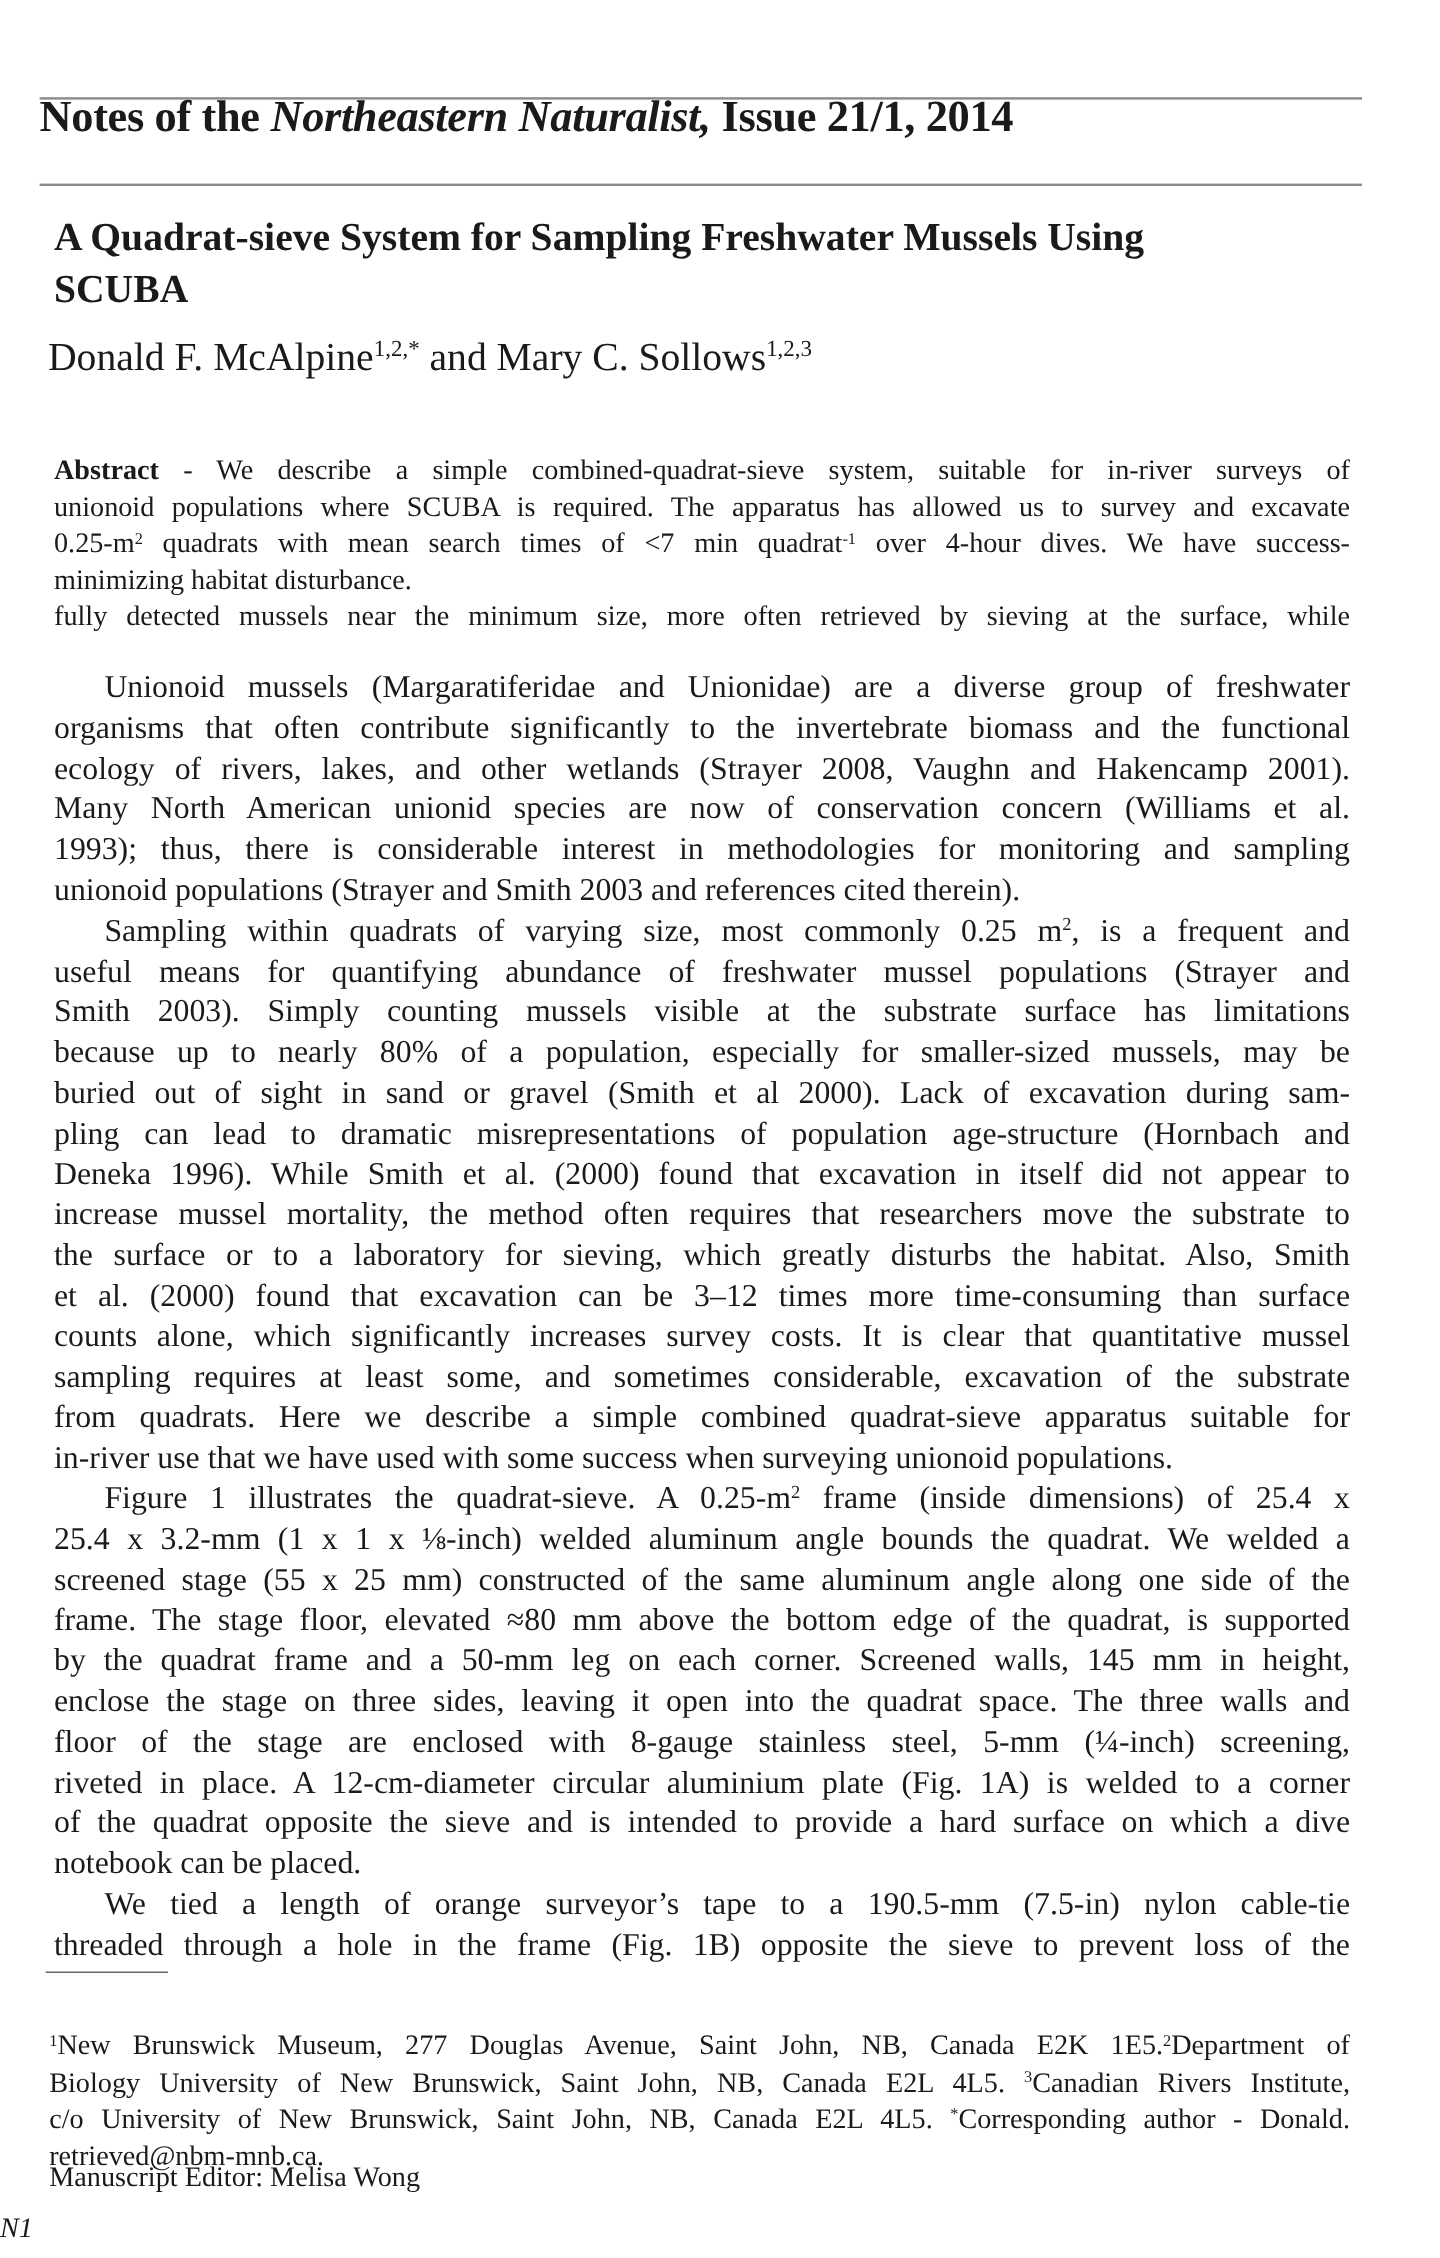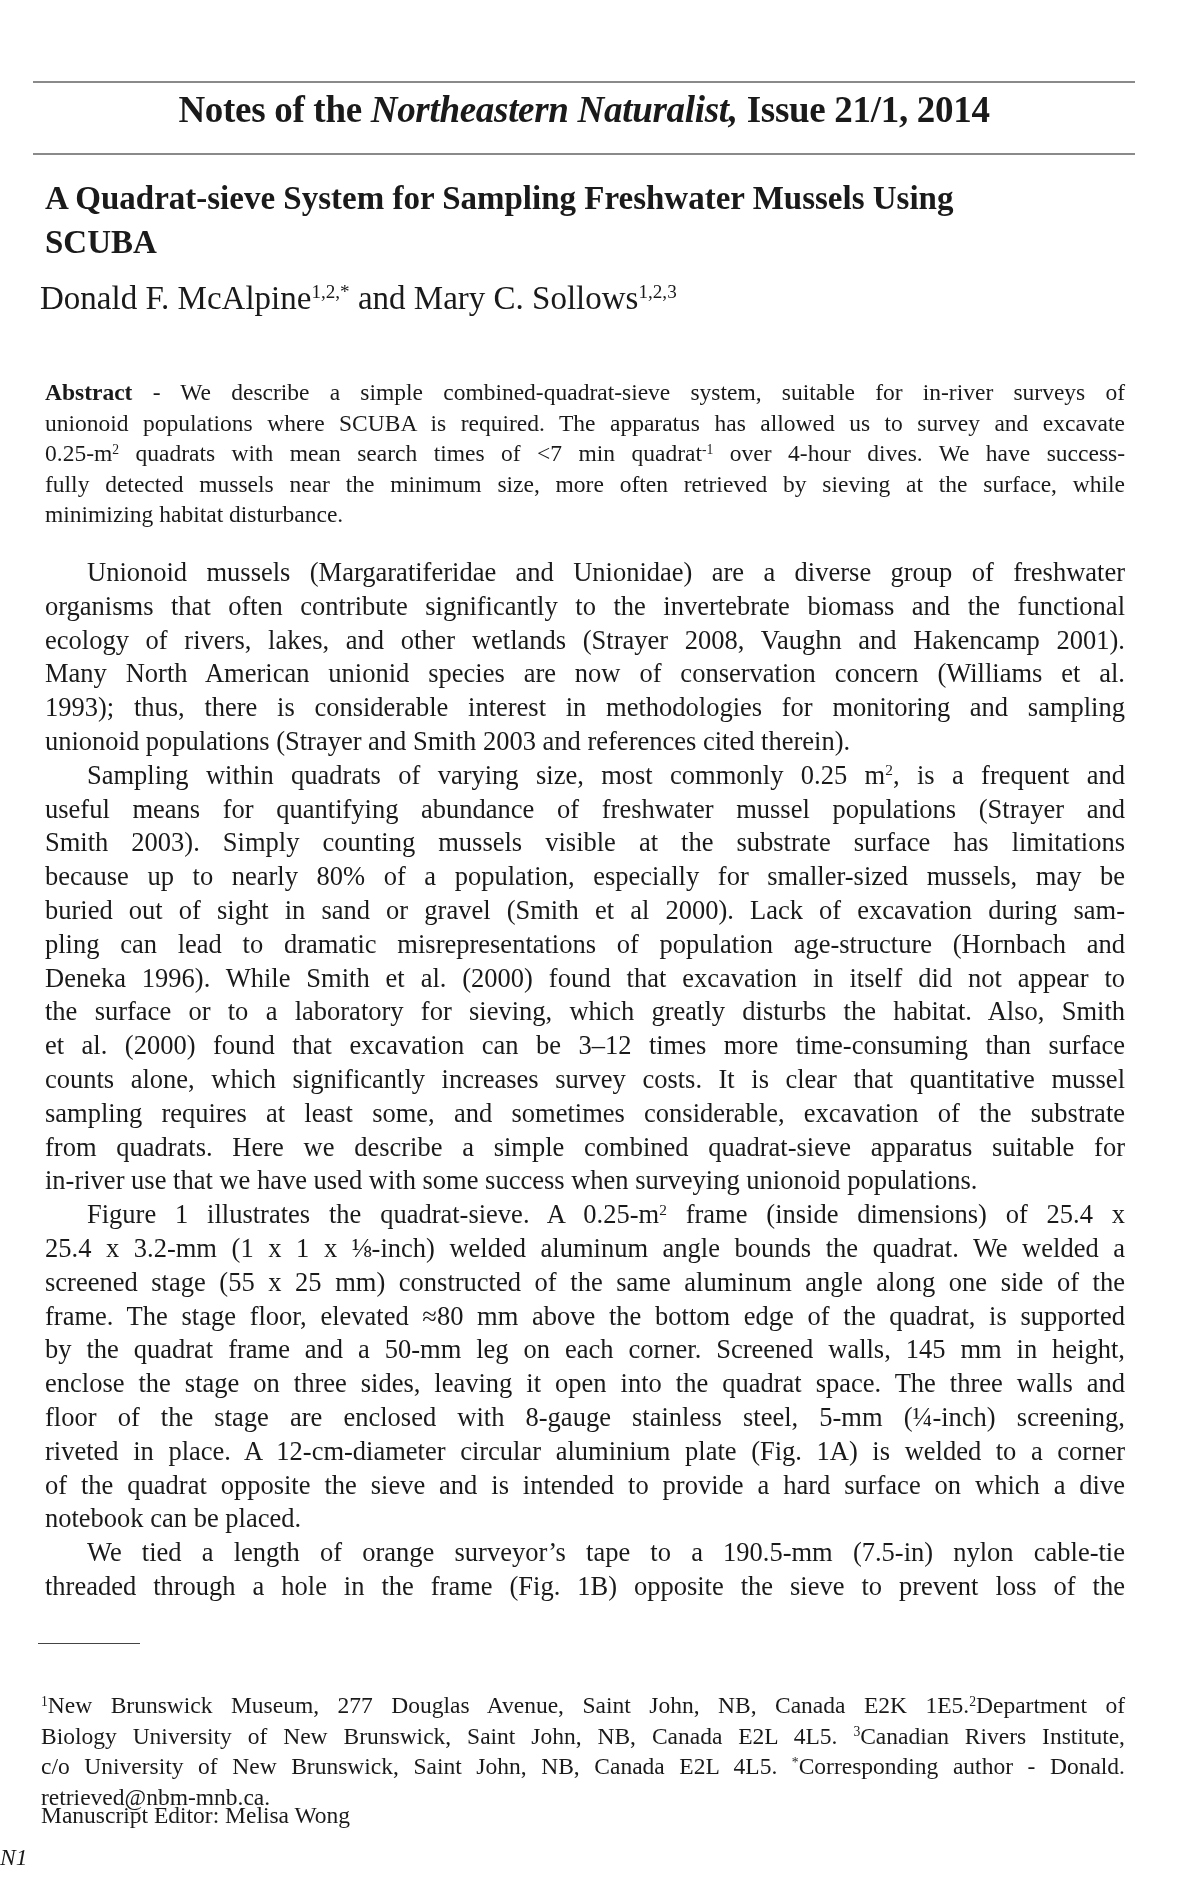--- a/index.html
+++ b/index.html
@@ -2,22 +2,22 @@
 <html><head>
 <meta charset="utf-8">
 <style>
   html, body { margin: 0; padding: 0; background: #ffffff; }
   body { width: 1200px; height: 1882px; position: relative; overflow: hidden;
          font-family: "Liberation Serif", "DejaVu Serif", serif; color: #1a1a1a; }
   .rule { position: absolute; left: 33px; width: 1102px; height: 0;
           border-top: 2px solid #8a8a8a; }
   #rule-top { top: 81px; }
   #rule-bottom { top: 153px; }
-  .journal-header { position: absolute; left: 33px; width: 1102px; top: 88px;
-          text-align: center; font-size: 37px; font-weight: bold; line-height: 44px;
+  .journal-header { position: absolute; left: 33px; width: 1102px; top: 76px;
+          text-align: left; font-size: 37px; font-weight: bold; line-height: 44px;
           white-space: nowrap; letter-spacing: -0.3px; }
   .journal-header i { font-style: italic; }
   .article-title { position: absolute; left: 45px; width: 1080px; top: 176px;
           font-size: 33px; font-weight: bold; line-height: 44px; }
   .article-title .tline { display: block; white-space: nowrap; }
   .authors { position: absolute; left: 40px; top: 281px; font-size: 33px;
           line-height: 34px; white-space: nowrap; }
   sup { font-size: 0.58em; vertical-align: baseline; position: relative; top: -0.55em; line-height: 0; }
   .block { position: absolute; left: 45px; width: 1080px; margin-top: 28px; }
   .line { display: block; white-space: nowrap; text-align: justify; text-align-last: justify;
@@ -44,41 +44,42 @@
   <span class="tline">A Quadrat-sieve System for Sampling Freshwater Mussels Using</span>
   <span class="tline">SCUBA</span>
 </h1>
 
 <div class="authors"><span>Donald F. McAlpine</span><sup>1,2,*</sup><span> and </span><span>Mary C. Sollows</span><sup>1,2,3</sup></div>
 
 <div class="block abstract" id="abstract">
     <span class="line "><span class="lbl">Abstract</span> - We describe a simple combined-quadrat-sieve system, suitable for in-river surveys of</span>
     <span class="line ">unionoid populations where SCUBA is required. The apparatus has allowed us to survey and excavate</span>
     <span class="line ">0.25-m<sup>2</sup> quadrats with mean search times of &lt;7 min quadrat<sup>-1</sup> over 4-hour dives. We have success-</span>
+    <span class="line last">minimizing habitat disturbance.</span>
     <span class="line ">fully detected mussels near the minimum size, more often retrieved by sieving at the surface, while</span>
-    <span class="line last">minimizing habitat disturbance.</span>
   </div>
 
 <div class="block body-text" id="body-text">
     <div>
       <span class="line indent">Unionoid mussels (Margaratiferidae and Unionidae) are a diverse group of freshwater</span>
       <span class="line ">organisms that often contribute significantly to the invertebrate biomass and the functional</span>
       <span class="line ">ecology of rivers, lakes, and other wetlands (Strayer 2008, Vaughn and Hakencamp 2001).</span>
       <span class="line ">Many North American unionid species are now of conservation concern (Williams et al.</span>
       <span class="line ">1993); thus, there is considerable interest in methodologies for monitoring and sampling</span>
       <span class="line last">unionoid populations (Strayer and Smith 2003 and references cited therein).</span>
     </div>
     <div>
       <span class="line indent">Sampling within quadrats of varying size, most commonly 0.25 m<sup>2</sup>, is a frequent and</span>
       <span class="line ">useful means for quantifying abundance of freshwater mussel populations (Strayer and</span>
       <span class="line ">Smith 2003). Simply counting mussels visible at the substrate surface has limitations</span>
       <span class="line ">because up to nearly 80% of a population, especially for smaller-sized mussels, may be</span>
       <span class="line ">buried out of sight in sand or gravel (Smith et al 2000). Lack of excavation during sam-</span>
       <span class="line ">pling can lead to dramatic misrepresentations of population age-structure (Hornbach and</span>
       <span class="line ">Deneka 1996). While Smith et al. (2000) found that excavation in itself did not appear to</span>
+      <span class="line ">increase mussel mortality, the method often requires that researchers move the substrate to</span>
       <span class="line ">the surface or to a laboratory for sieving, which greatly disturbs the habitat. Also, Smith</span>
       <span class="line ">et al. (2000) found that excavation can be 3–12 times more time-consuming than surface</span>
       <span class="line ">counts alone, which significantly increases survey costs. It is clear that quantitative mussel</span>
       <span class="line ">sampling requires at least some, and sometimes considerable, excavation of the substrate</span>
       <span class="line ">from quadrats. Here we describe a simple combined quadrat-sieve apparatus suitable for</span>
       <span class="line last">in-river use that we have used with some success when surveying unionoid populations.</span>
     </div>
     <div>
       <span class="line indent">Figure 1 illustrates the quadrat-sieve. A 0.25-m<sup>2</sup> frame (inside dimensions) of 25.4 x</span>
       <span class="line ">25.4 x 3.2-mm (1 x 1 x ⅛-inch) welded aluminum angle bounds the quadrat. We welded a</span>

